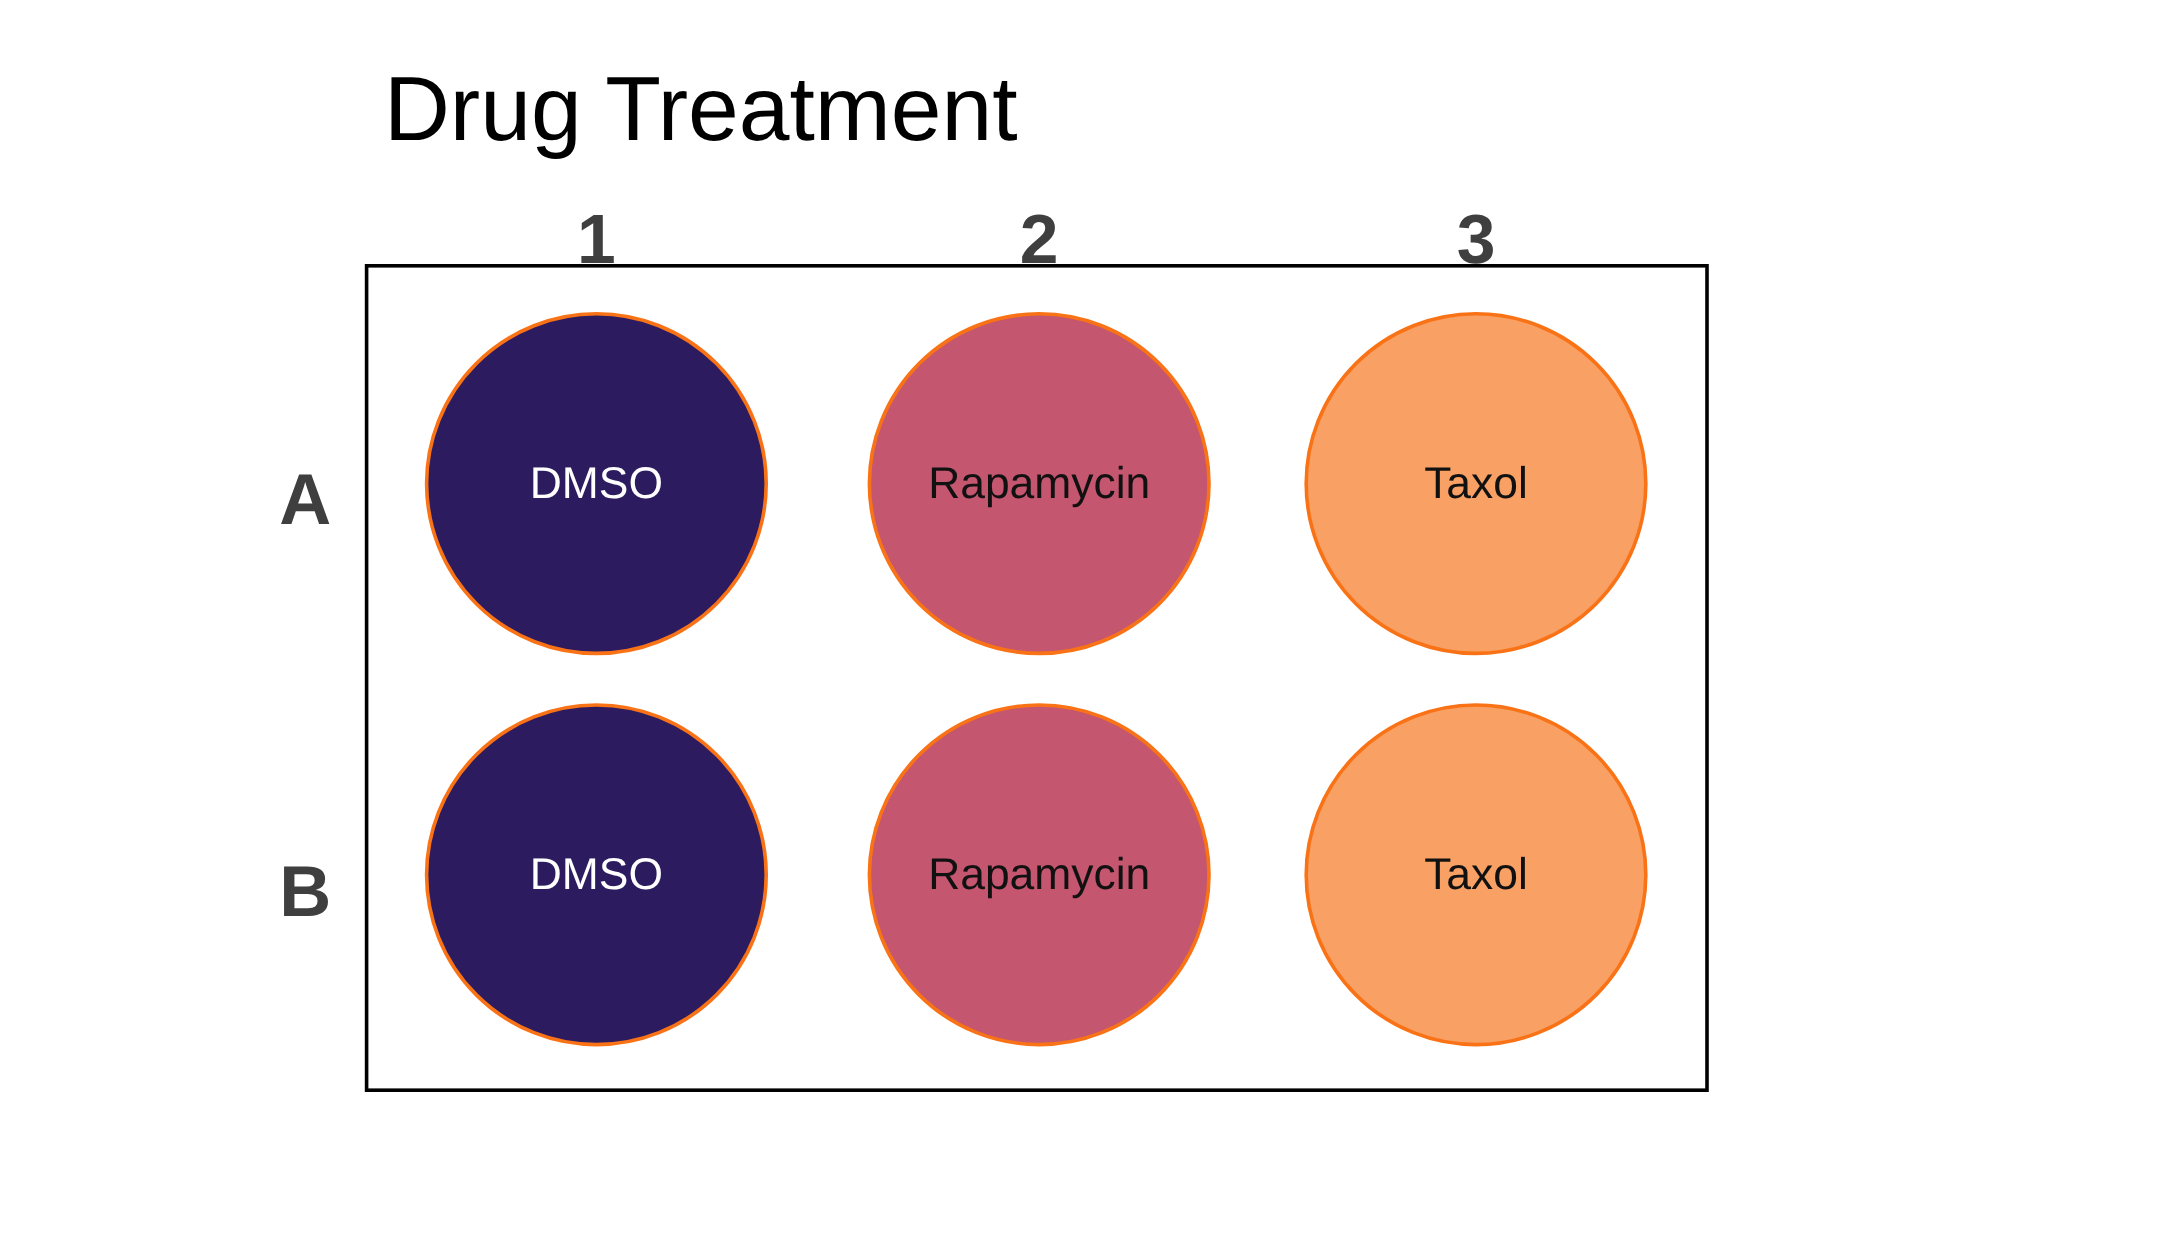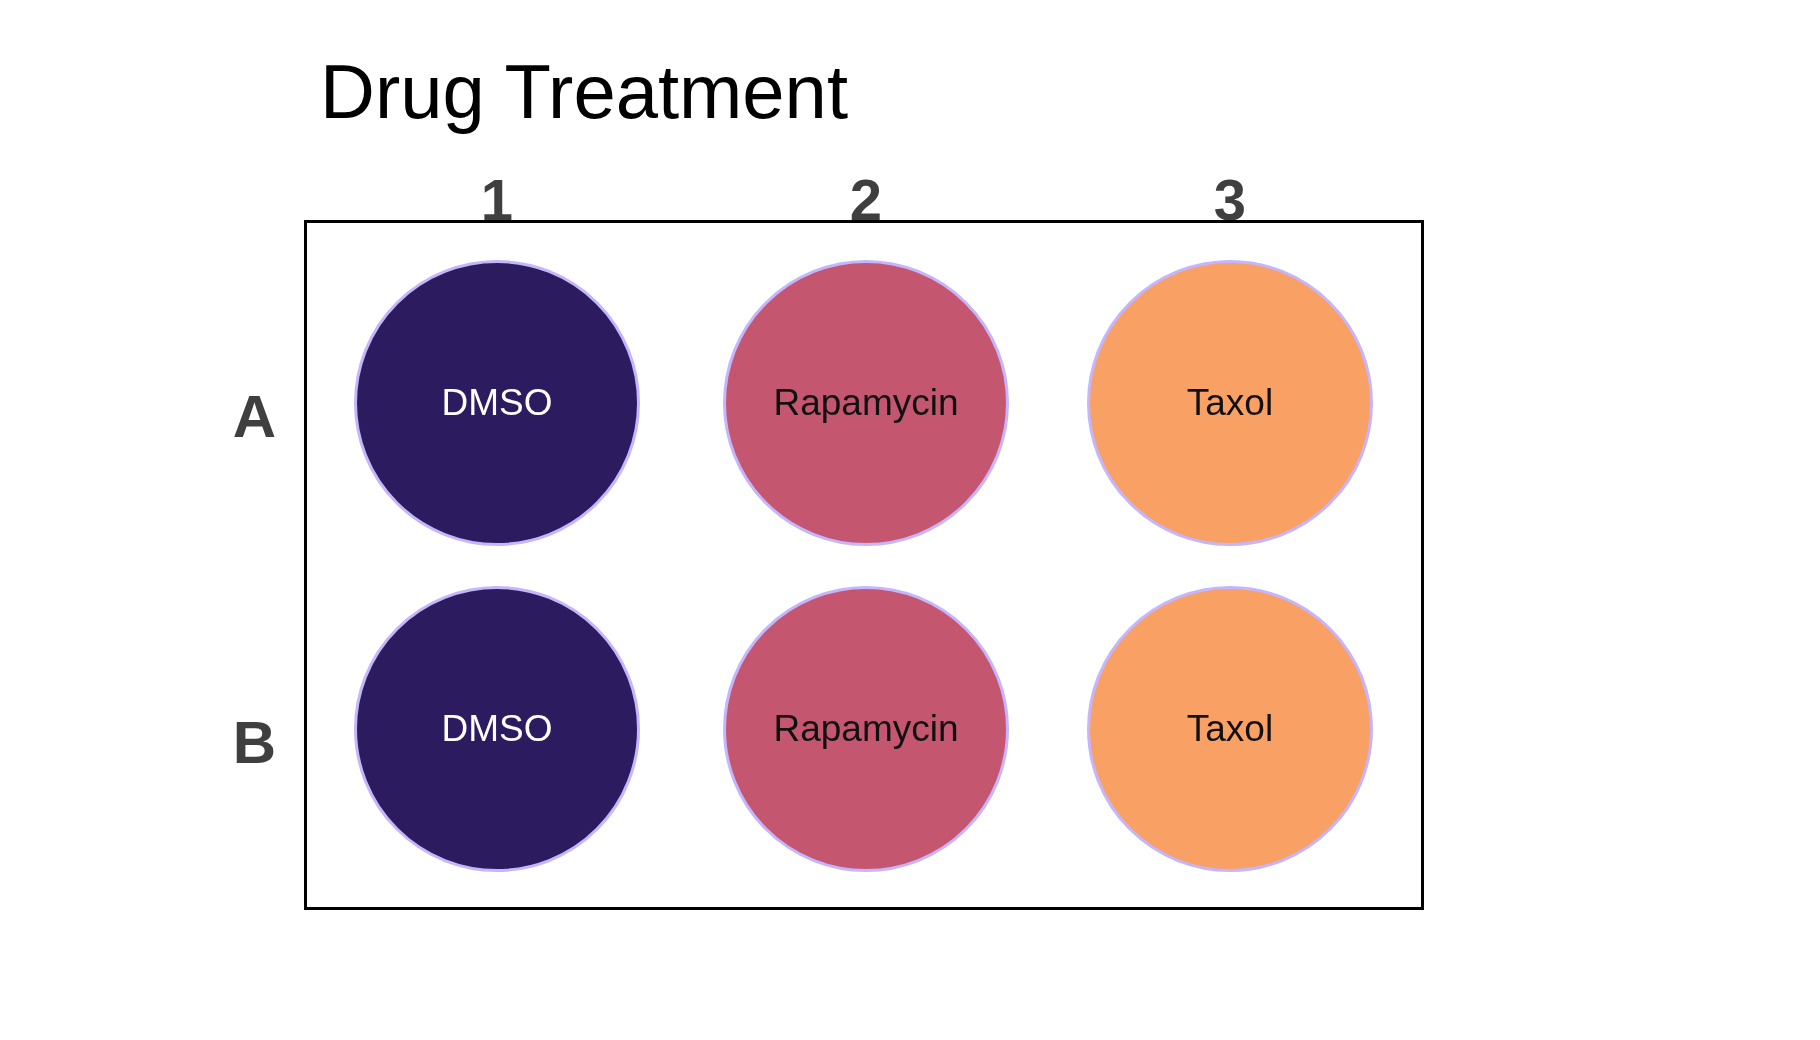--- a/index.html
+++ b/index.html
@@ -55,21 +55,21 @@
     width: 1120px;
     height: 690px;
     border: 3px solid #000000;
     background: #ffffff;
   }
   .well {
     position: absolute;
     width: 286px;
     height: 286px;
     border-radius: 50%;
-    border: 3px solid #c4b5fd;
+    border: 3px solid #f97316;
     display: flex;
     align-items: center;
     justify-content: center;
   }
   .well.a1 { left: 322px;  top: 228px; }
   .well.a2 { left: 691px;  top: 228px; }
   .well.a3 { left: 1055px; top: 228px; }
   .well.b1 { left: 322px;  top: 554px; }
   .well.b2 { left: 691px;  top: 554px; }
   .well.b3 { left: 1055px; top: 554px; }

